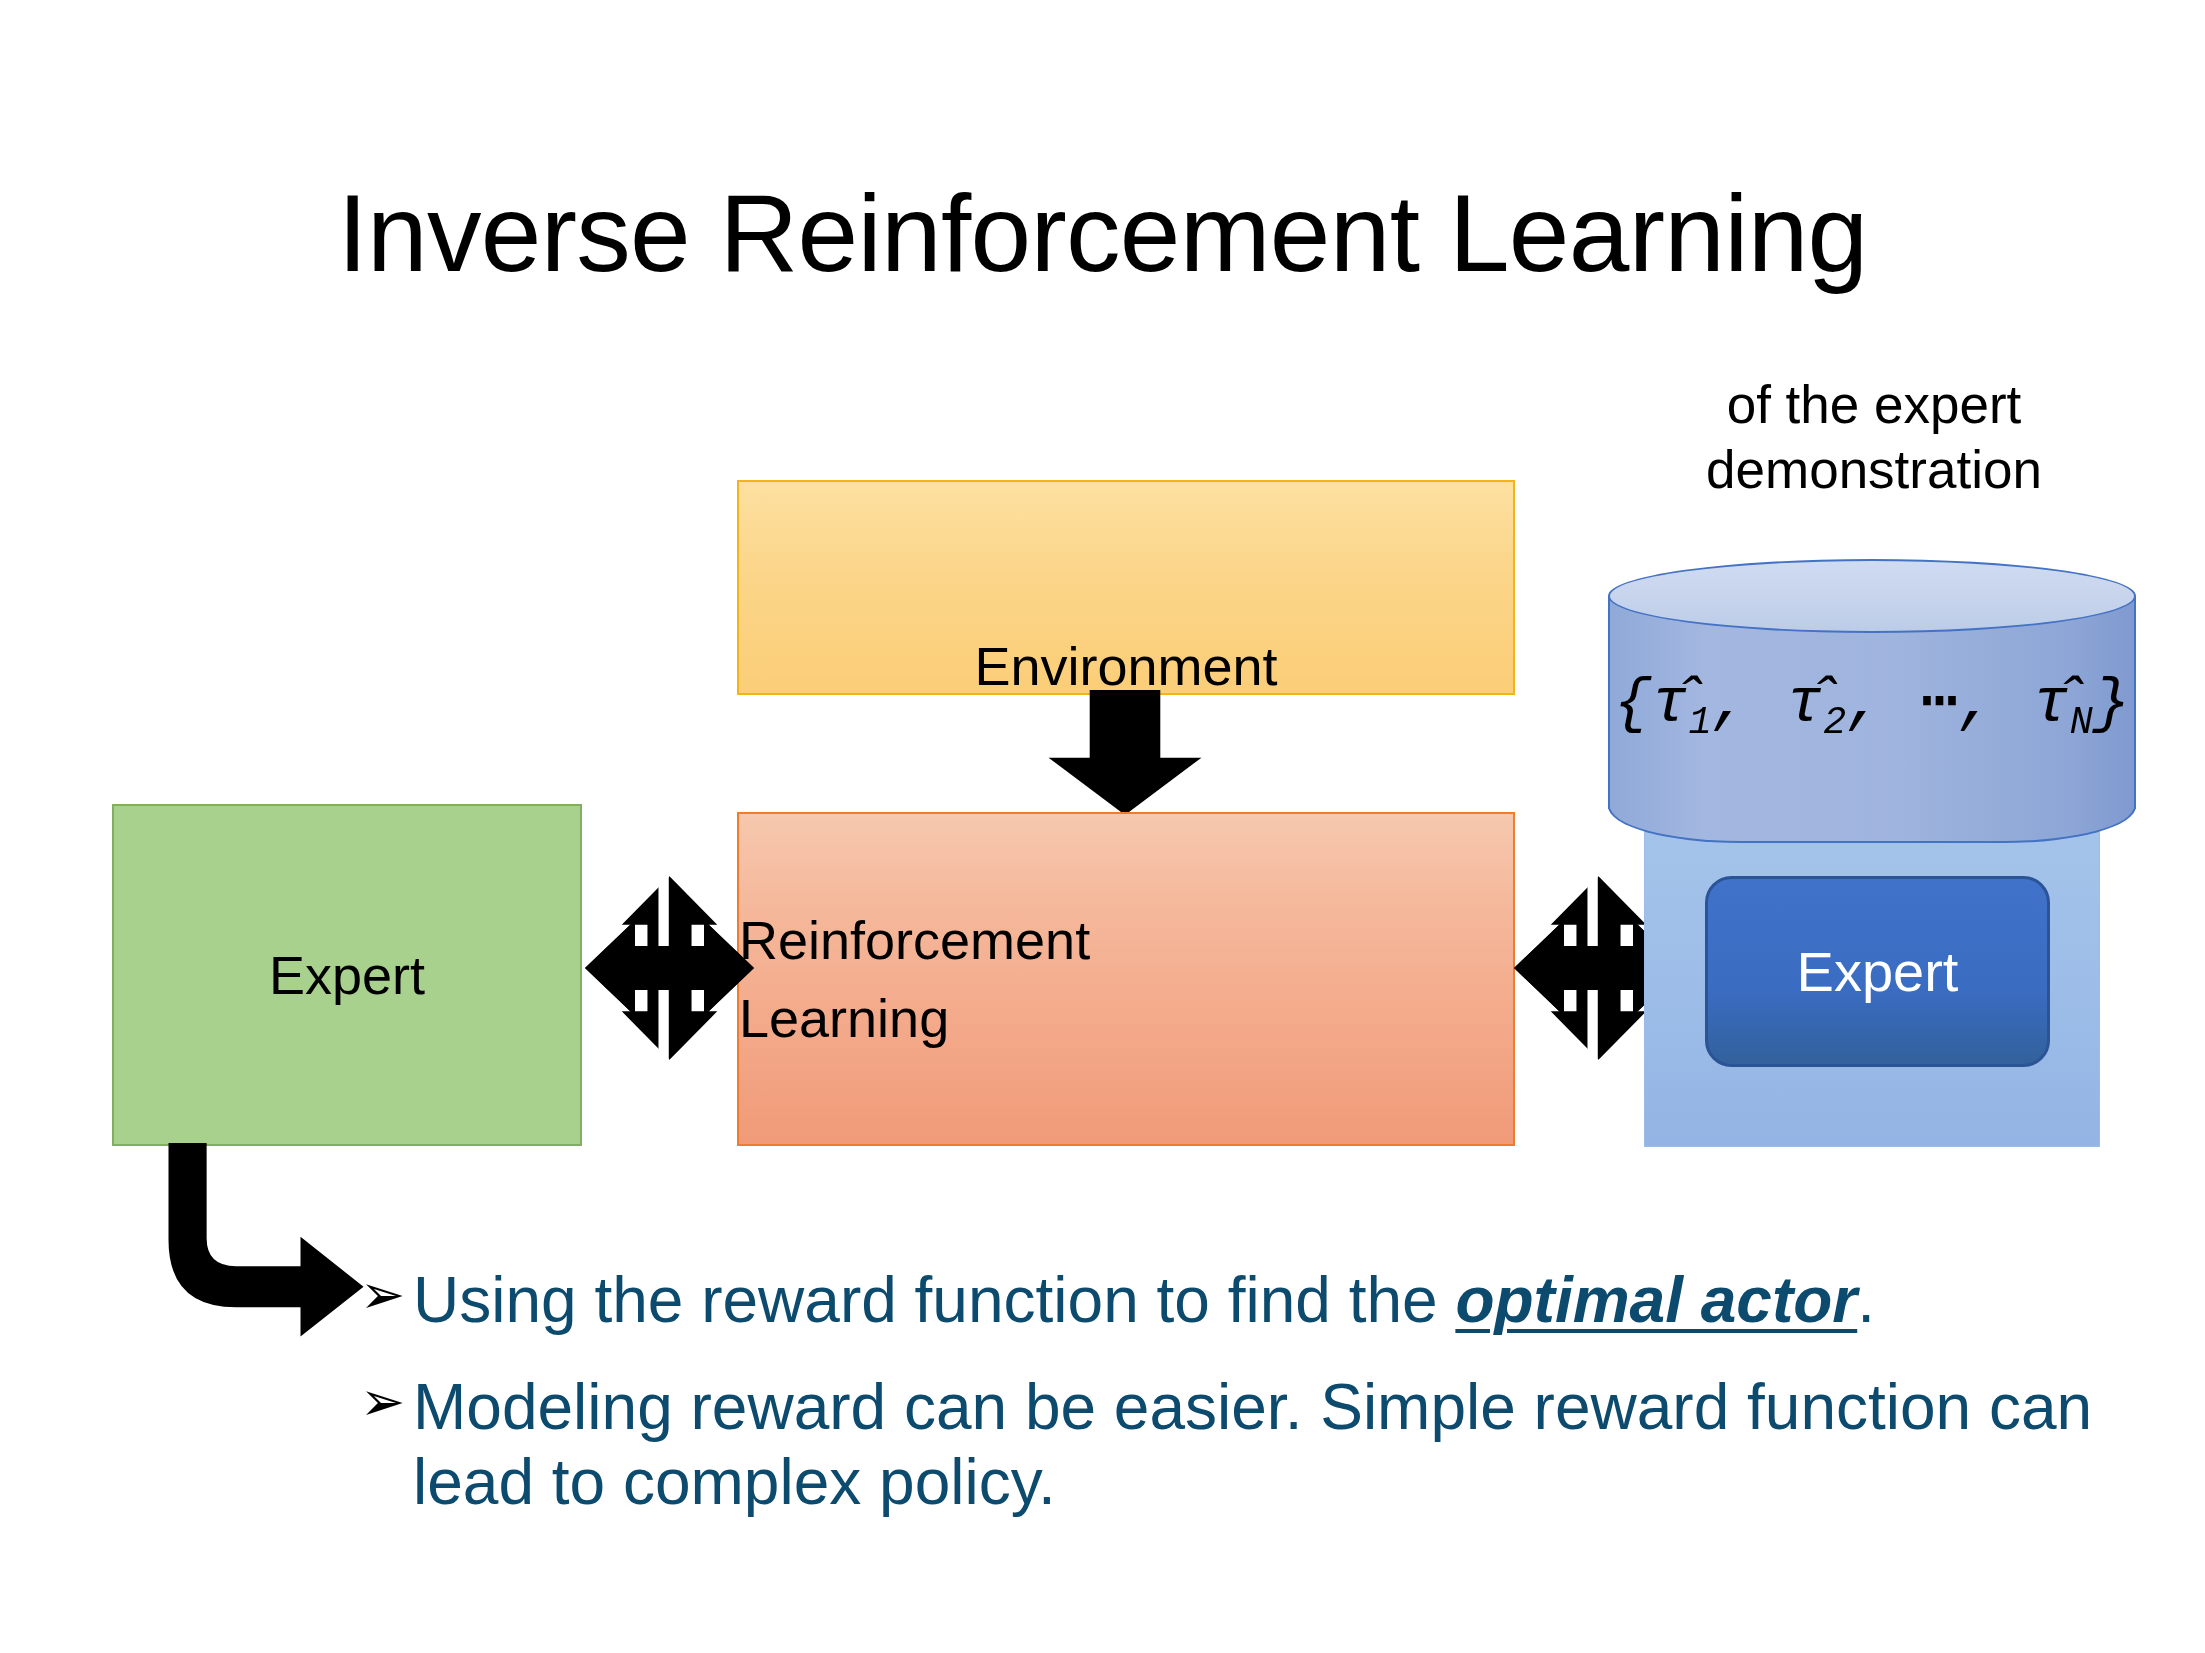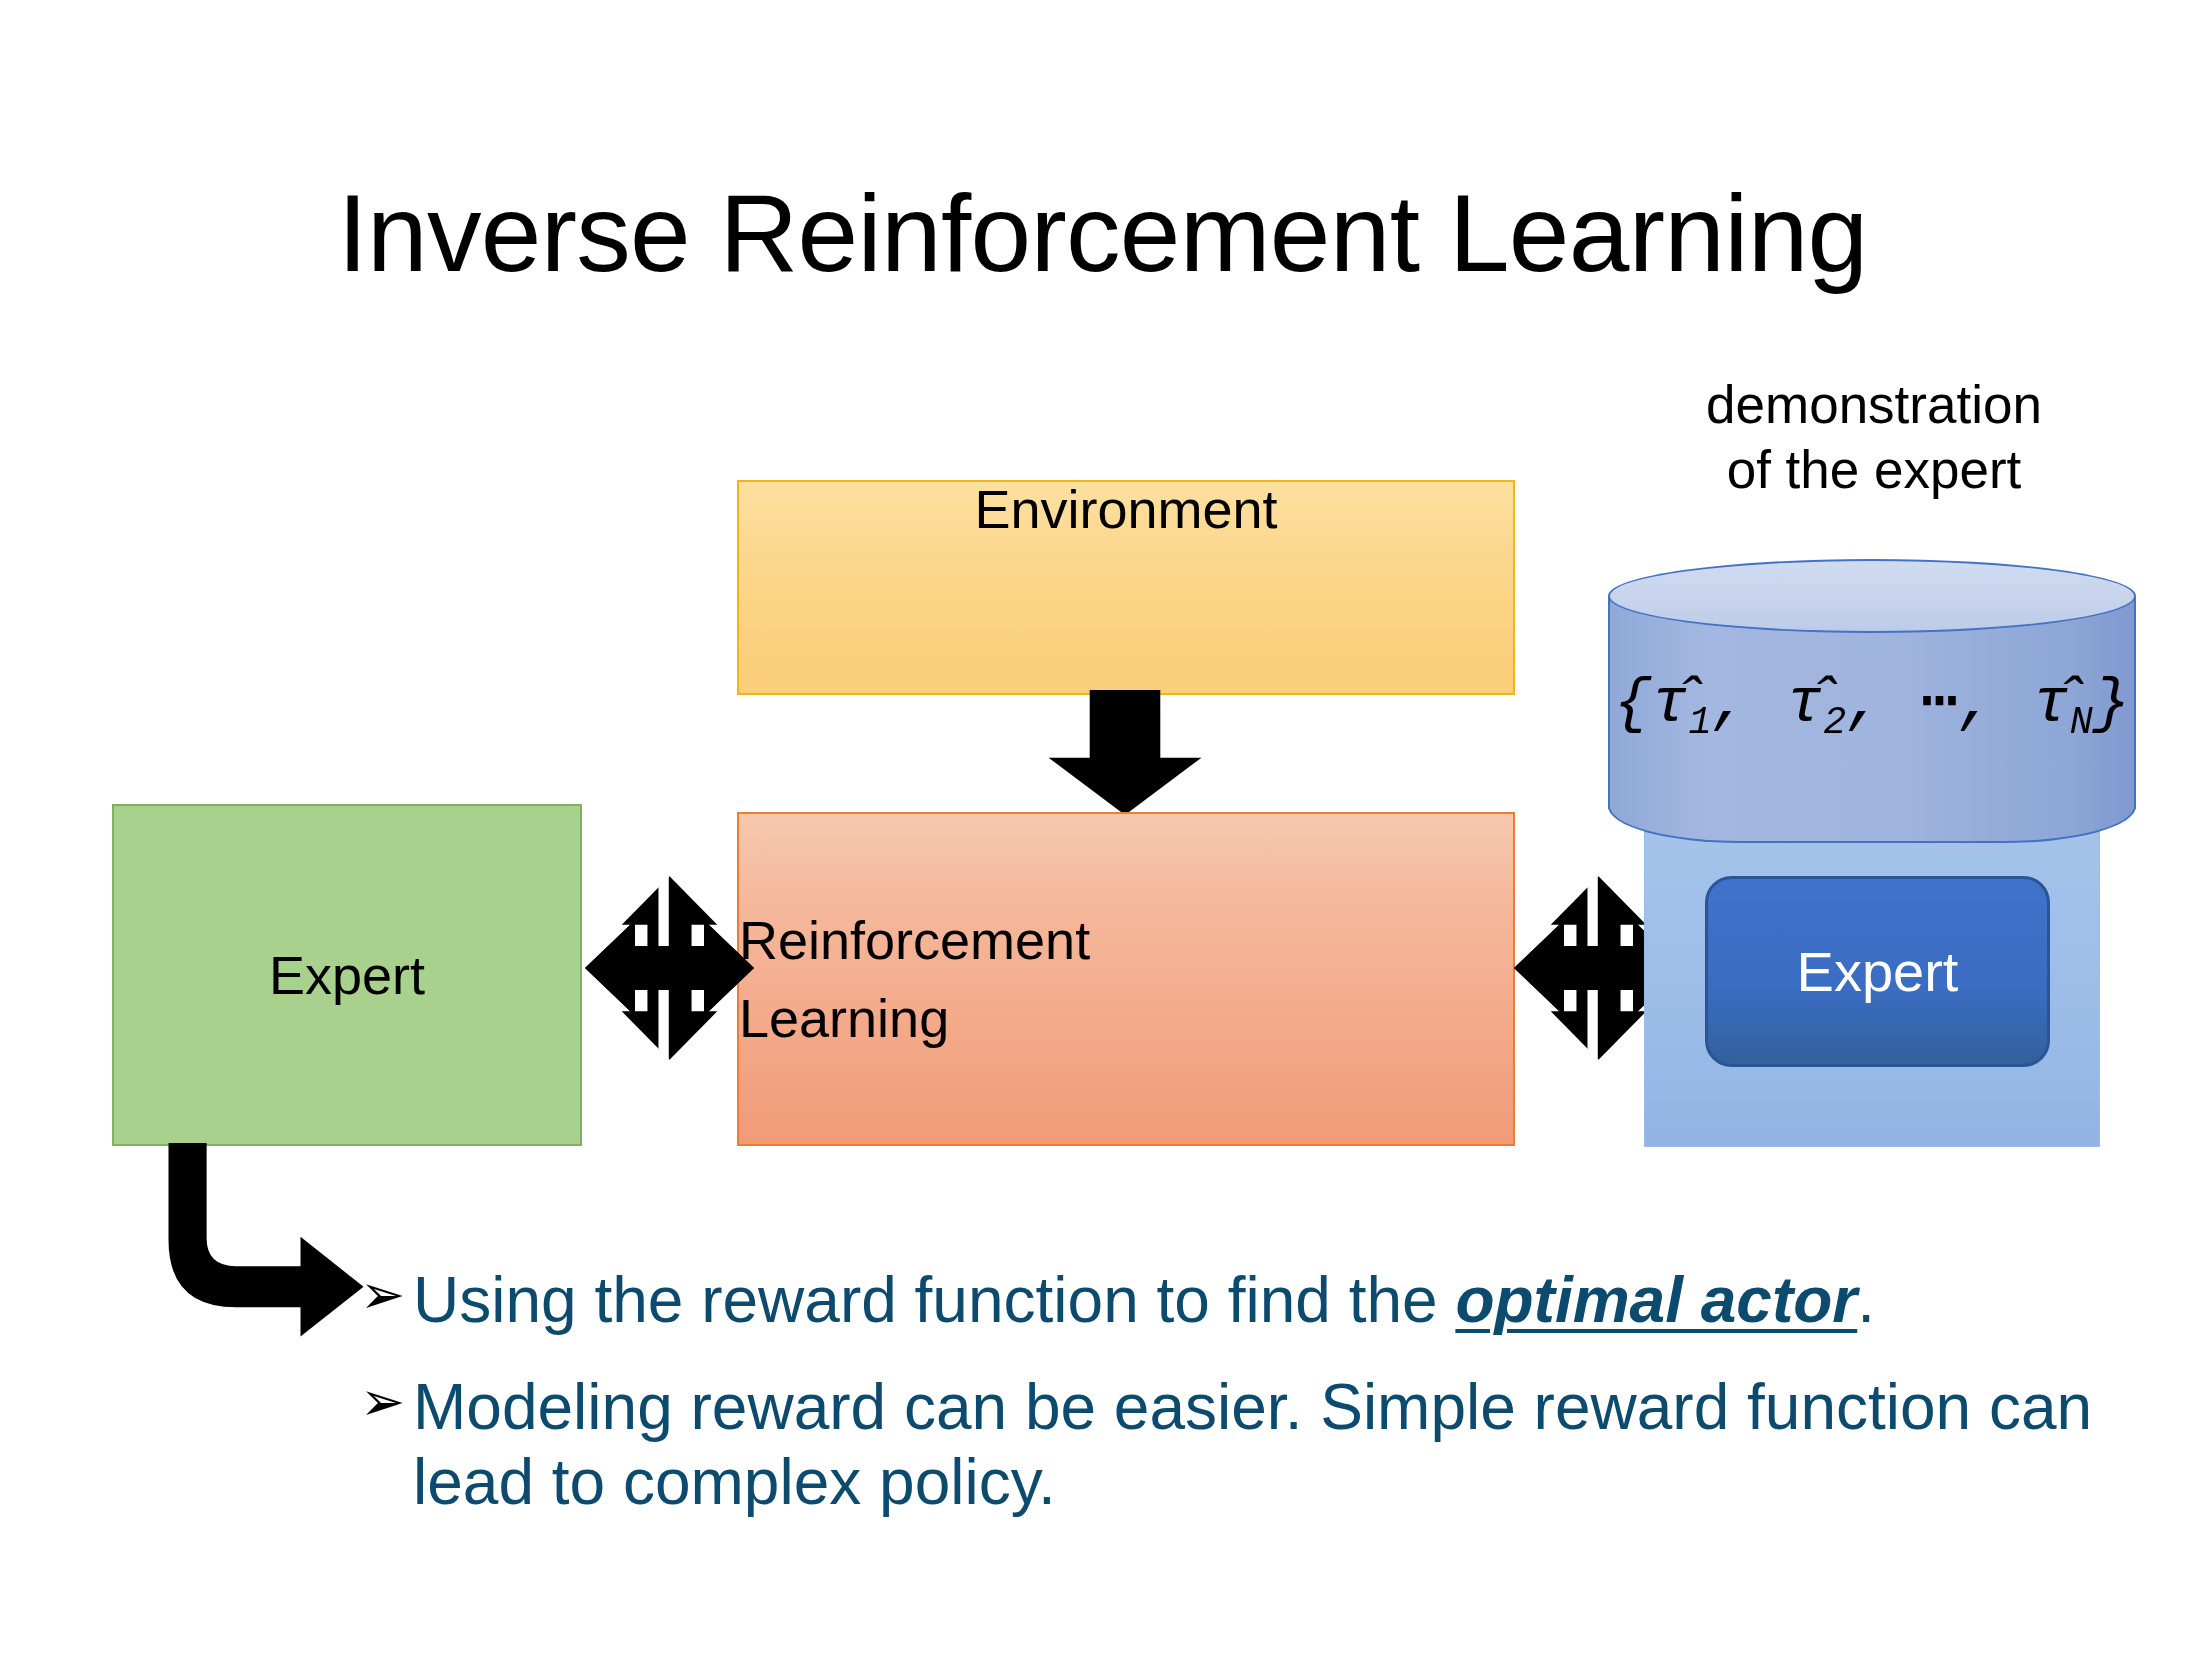--- a/index.html
+++ b/index.html
@@ -43,21 +43,21 @@
   .env-box {
     position: absolute;
     left: 737px;
     top: 480px;
     width: 778px;
     height: 215px;
     box-sizing: border-box;
     background: linear-gradient(to bottom, #FDE0A0 0%, #FBD589 45%, #FBCE78 100%);
     border: 2.9px solid #F2B518;
     display: flex;
-    align-items: flex-start;
+    align-items: flex-end;
     justify-content: center;
   }
   .env-box .label {
     font-size: 54px;
     color: #000000;
     line-height: 1;
   }
 
   
   .rl-box {
@@ -305,22 +305,22 @@
   <div class="quad-arrow right">
     <svg width="169" height="184" viewBox="0 0 230 250" xmlns="http://www.w3.org/2000/svg">
       <polygon points="0,125 68,60 68,95 162,95 162,60 230,125 162,190 162,155 68,155 68,190" fill="#000000"></polygon>
       <polygon points="115,0 180,66 145,66 145,184 180,184 115,250 50,184 85,184 85,66 50,66" fill="#000000"></polygon>
       <rect x="100" y="0" width="14" height="250" fill="#FFFFFF"></rect>
       <polygon points="0,125 68,60 68,95 162,95 162,60 230,125 162,190 162,155 68,155 68,190" fill="#000000"></polygon>
     </svg>
   </div>
 
   <div class="demo-caption">
+    <div>of the expert</div>
     <div>demonstration</div>
-    <div>of the expert</div>
   </div>
 
   <div class="expert-bg"></div>
 
   <div class="cylinder">
     <div class="cyl-bottom"></div>
     <div class="cyl-body"></div>
     <div class="cyl-top"></div>
     <div class="cyl-formula">
       <span>{</span><span>τ̂</span><span class="sub">1</span><span>, </span><span>τ̂</span><span class="sub">2</span><span>, </span><span>⋯</span><span>, </span><span>τ̂</span><span class="sub">N</span><span>}</span>

